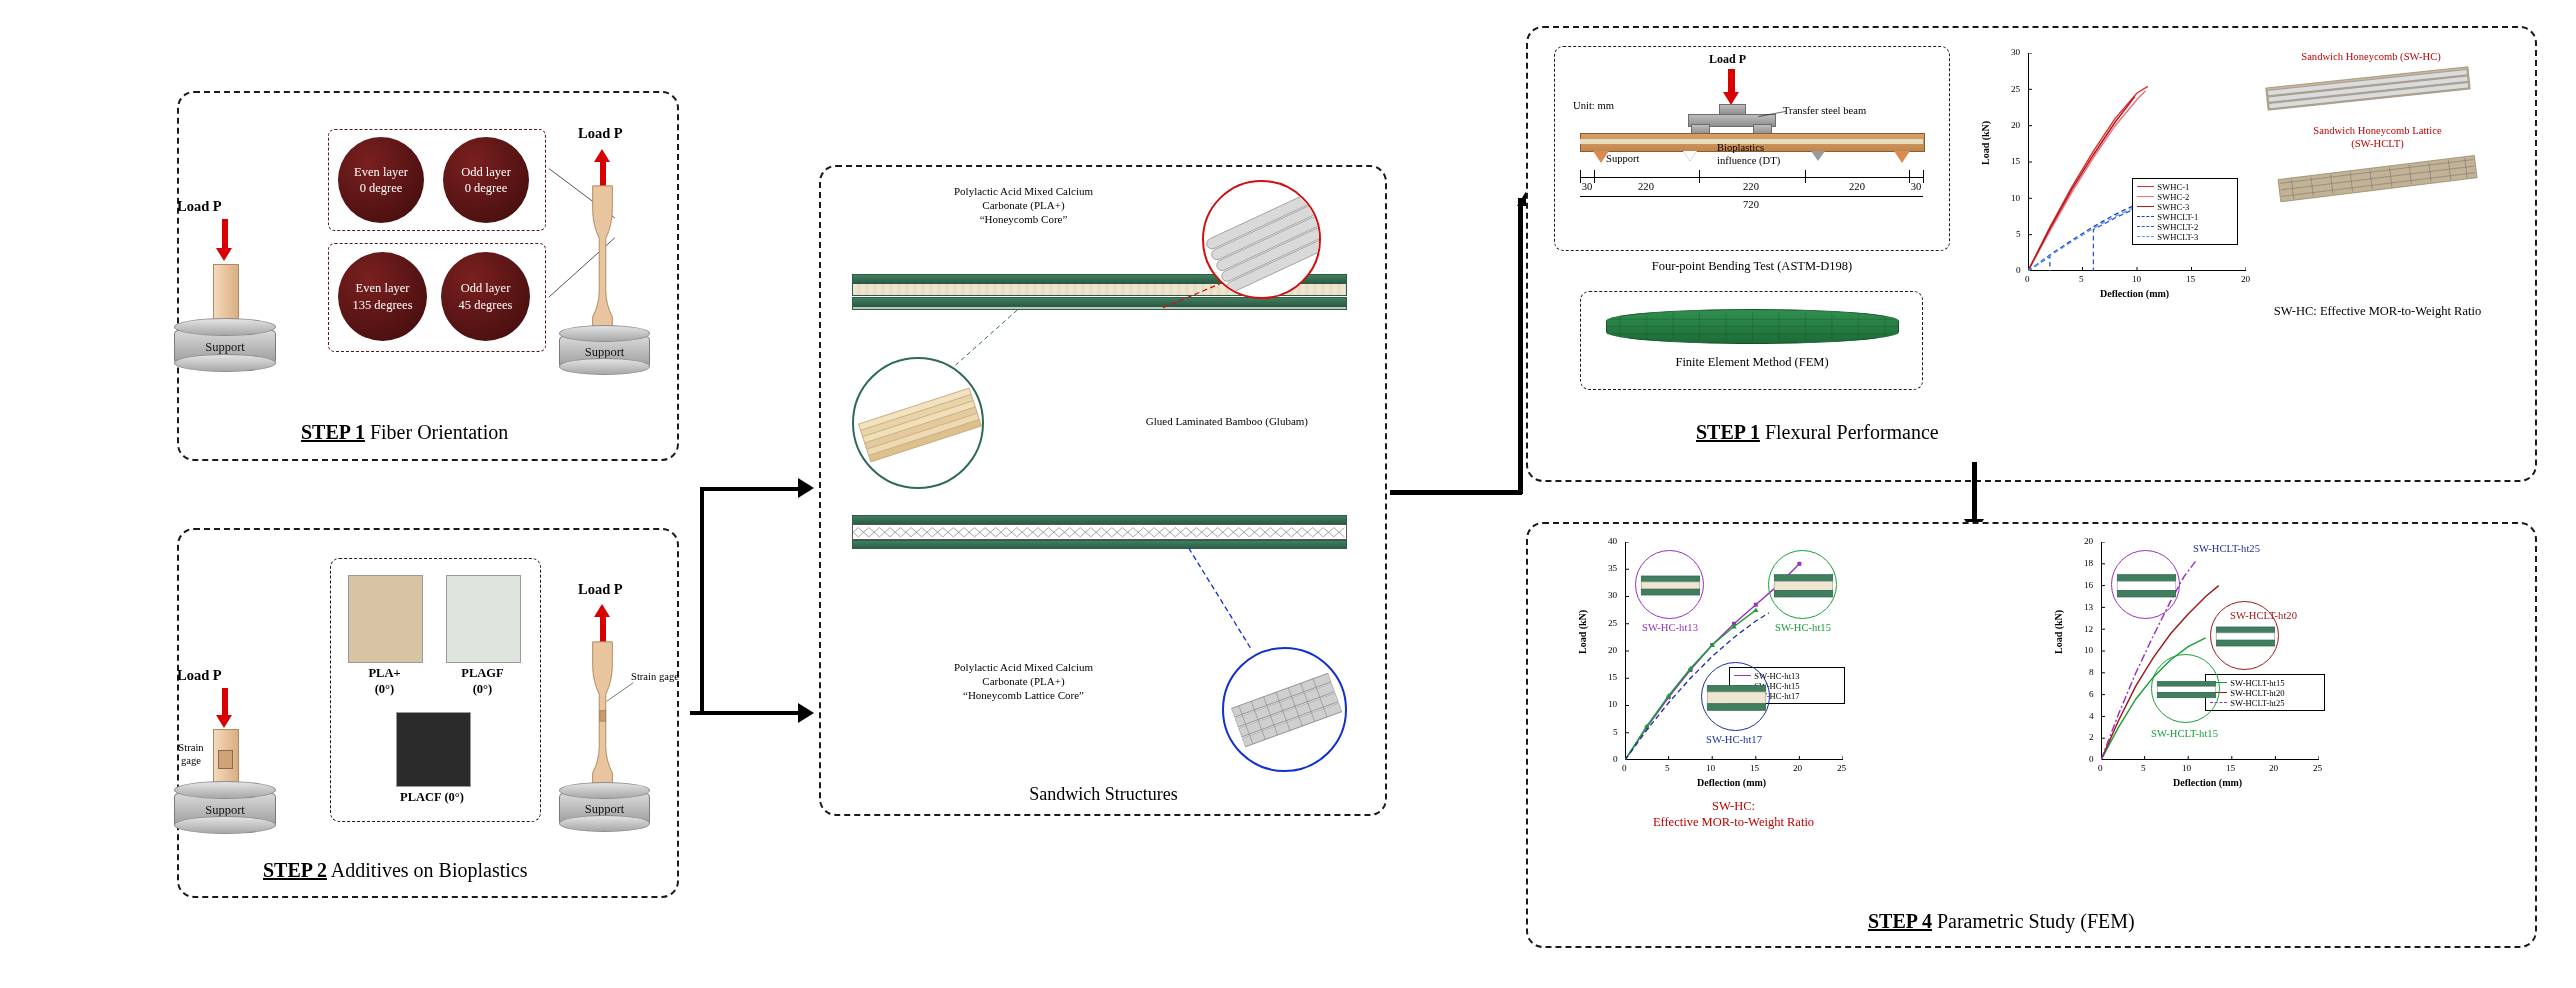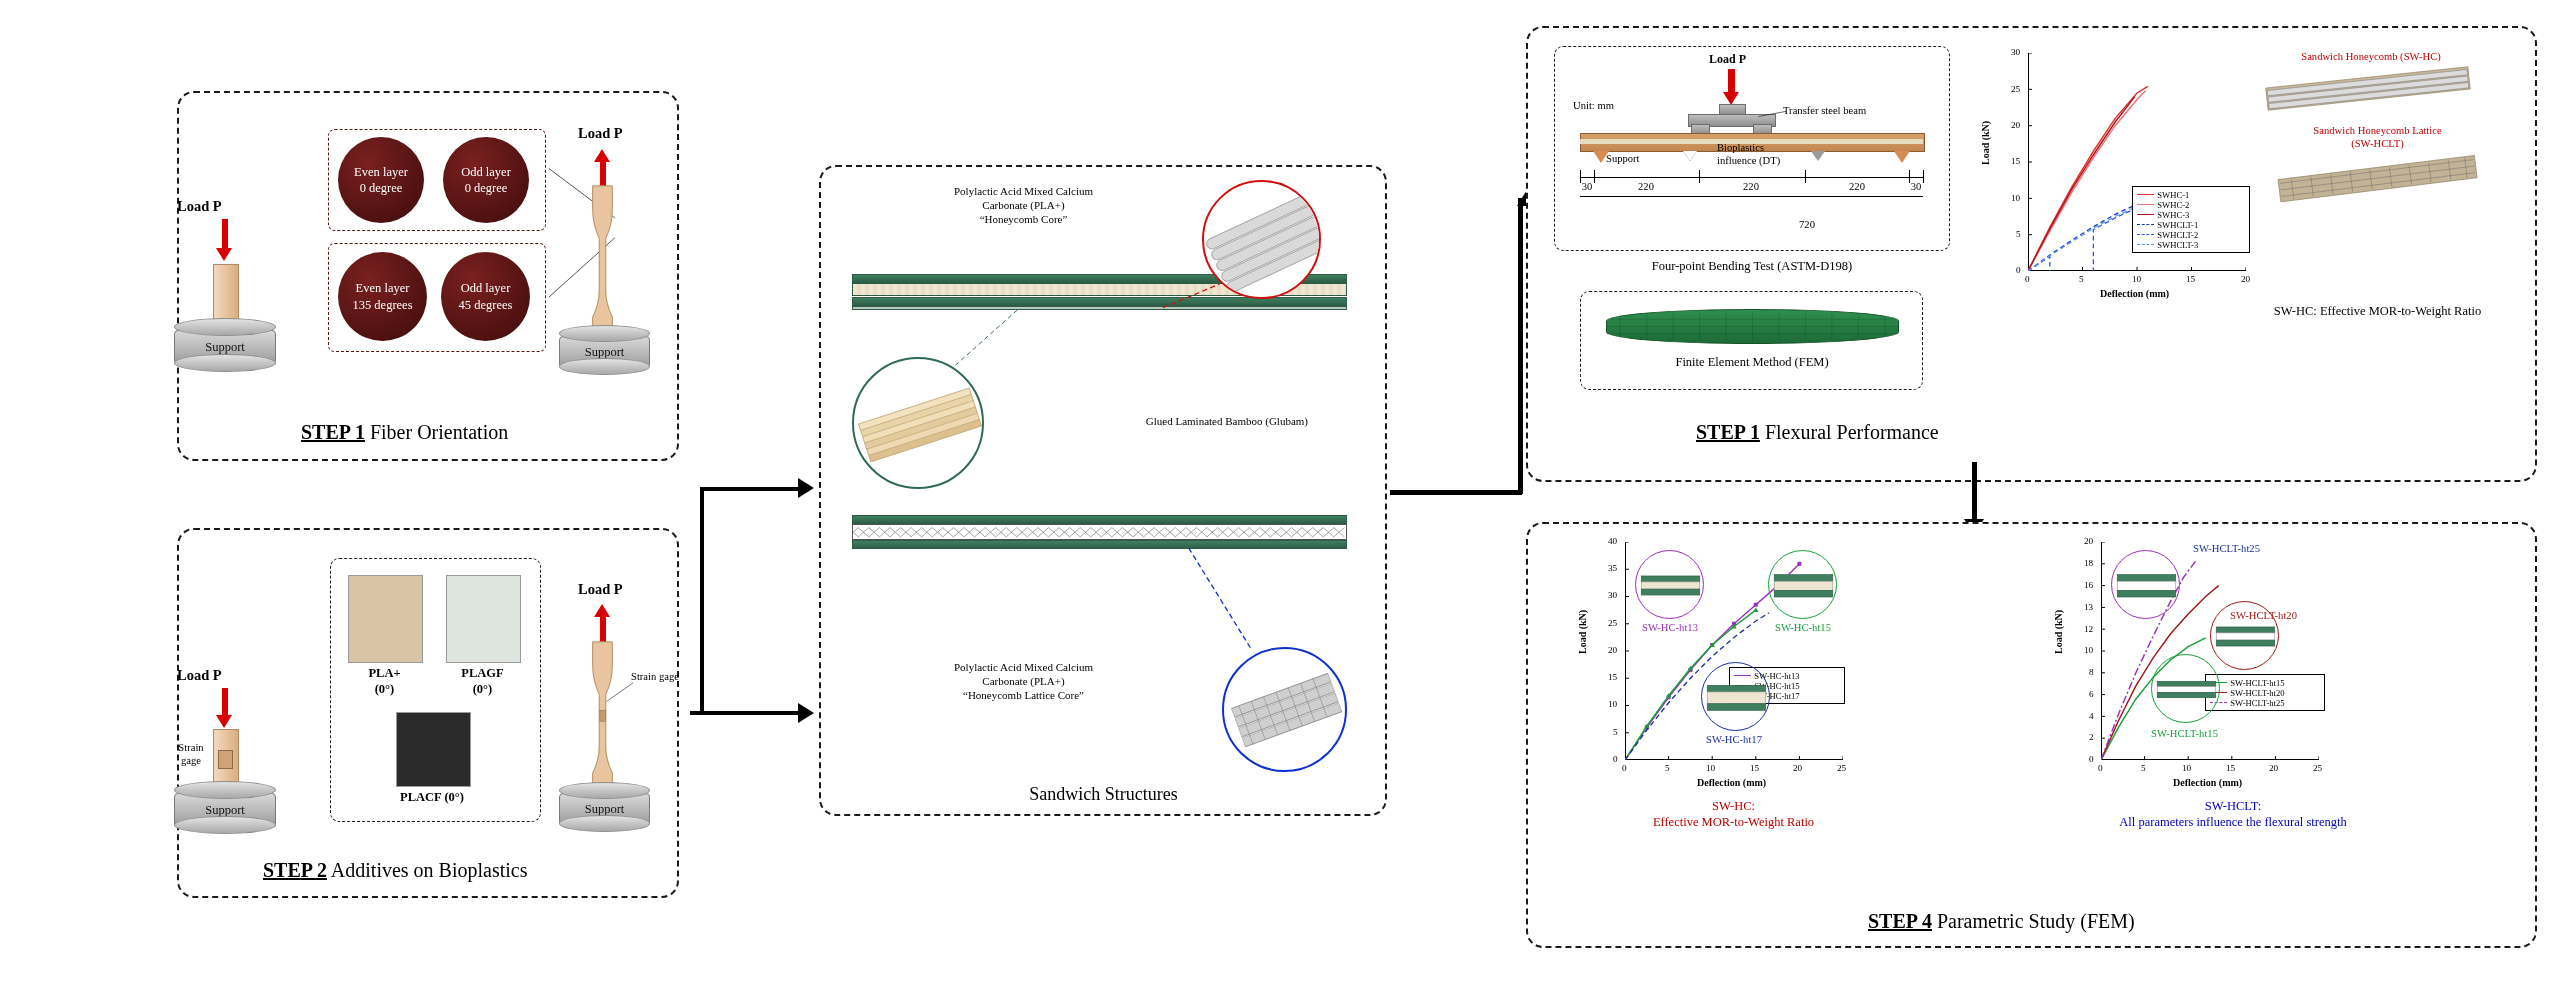--- a/index.html
+++ b/index.html
@@ -493,21 +493,21 @@
   <div class="dimtick" style="left:1699px; top:170px; height:13.2px;"></div>
   <div class="dimtick" style="left:1805px; top:170px; height:13.2px;"></div>
   <div class="dimtick" style="left:1909px; top:170px; height:13.2px;"></div>
   <div class="dimtick" style="left:1923px; top:170px; height:13.2px;"></div>
   <div class="caption tiny" style="left:1572px; top:180px; width:30px;">30</div>
   <div class="caption tiny" style="left:1631px; top:180px; width:30px;">220</div>
   <div class="caption tiny" style="left:1736px; top:180px; width:30px;">220</div>
   <div class="caption tiny" style="left:1842px; top:180px; width:30px;">220</div>
   <div class="caption tiny" style="left:1901px; top:180px; width:30px;">30</div>
   <div class="dimline" style="left:1580px; top:196px; width:343px;"></div>
-  <div class="caption tiny" style="left:1792px; top:198px; width:30px;margin-top:20px;">720</div>
+  <div class="caption tiny" style="left:1736px; top:198px; width:30px;">720</div>
 
   <div class="caption small" style="left:1620px; top:259px; width:264px;">Four-point Bending Test (ASTM-D198)</div>
 
   <div class="dashbox thin" style="left:1580px; top:291px; width:343px; height:99px;"></div>
   <div class="femstrip" style="left:1606px; top:309px; width:291px; height:33px;">
     <svg width="291" height="33" viewBox="0 0 440 50" preserveAspectRatio="none">
       <g stroke="#0d4a22" stroke-width="0.6" opacity="0.7">
         <path d="M0 14 L440 14 M0 25 L440 25 M0 36 L440 36"></path>
         <path d="M20 6 L20 44 M60 5 L60 45 M100 4 L100 46 M140 3 L140 47 M180 3 L180 47 M220 3 L220 47 M260 3 L260 47 M300 4 L300 46 M340 5 L340 45 M380 6 L380 44 M420 8 L420 42"></path>
       </g>
@@ -551,21 +551,21 @@
     <div class="ticklbl" style="left:41px; top:219px;">0</div>
     <div class="ticklbl" style="left:41px; top:183px;">5</div>
     <div class="ticklbl" style="left:36px; top:147px;">10</div>
     <div class="ticklbl" style="left:36px; top:110px;">15</div>
     <div class="ticklbl" style="left:36px; top:74px;">20</div>
     <div class="ticklbl" style="left:36px; top:38px;">25</div>
     <div class="ticklbl" style="left:36px; top:1.3px;">30</div>
     <div class="axistitle" style="left:125px; top:242px;">Deflection (mm)</div>
     <div class="axistitle" style="left:5.3px; top:119px; transform:rotate(-90deg); transform-origin:left top;">Load (kN)</div>
 
-    <div class="legendbox" style="left:157px; top:140px; width:118px;">
+    <div class="legendbox" style="left:157px; top:132px; width:106px;">
       <div class="legendrow">
         <span class="legendswatch" style="border-top-color:#e03030;"></span>
         <span>SWHC-1</span>
       </div>
       <div class="legendrow">
         <span class="legendswatch" style="border-top-color:#f07080;"></span>
         <span>SWHC-2</span>
       </div>
       <div class="legendrow">
         <span class="legendswatch" style="border-top-color:#b01818;"></span>
@@ -824,24 +824,20 @@
 
     <div class="zoomcircle" style="left:103px; top:119px; width:69px; height:69px; border:1.3px solid #18a038;">
       <svg width="69" height="69" viewBox="0 0 105 105">
         <rect x="8" y="40" width="89" height="8" fill="#3f7f5f" stroke="#2e6048"></rect>
         <rect x="8" y="48" width="89" height="9" fill="#ffffff" stroke="#9a9a9a"></rect>
         <rect x="8" y="57" width="89" height="8" fill="#3f7f5f" stroke="#2e6048"></rect>
       </svg>
     </div>
     <div class="caption tiny" style="left:87px; top:192px; width:99px; color:#18a038;">SW-HCLT-ht15</div>
 
-    <div class="caption small" style="left:20px; top:264px; width:330px;">
-      <div class="bold blue">SW-HCLT:</div>
-      <div class="bold blue">All parameters influence the flexural strength</div>
-    </div>
   </div>
 
   <div class="steplabel" style="left:1868px; top:910px;">
     <b>STEP 4</b><span> Parametric Study (FEM)</span>
   </div>
 
 </div>
 
 
 </body></html>

